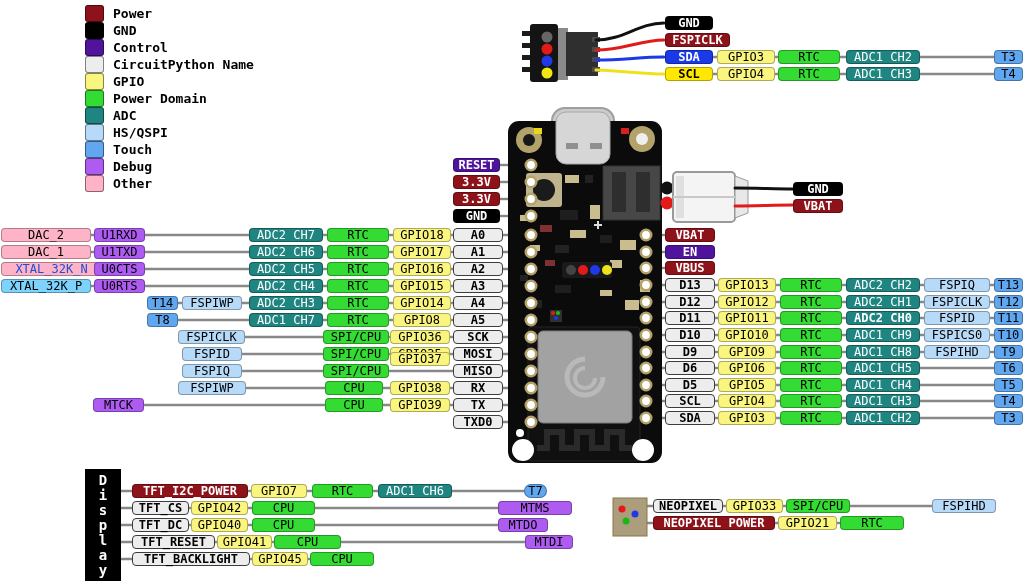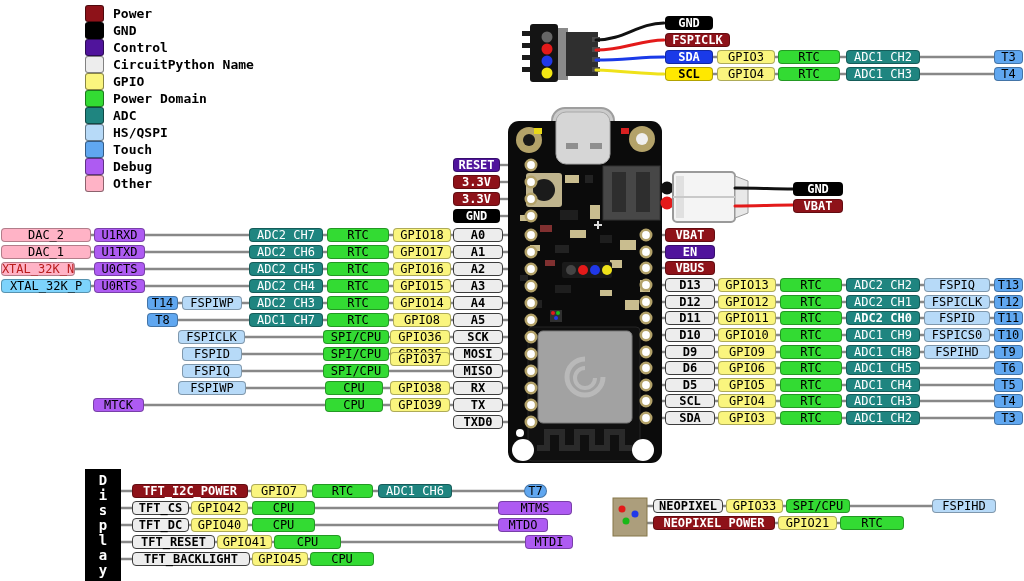--- a/index.html
+++ b/index.html
@@ -285,21 +285,21 @@
       <div class="pinbox" style="left: 249px; top: 228px; width: 74px; height: 14px; background: rgb(31, 133, 128); color: rgb(255, 255, 255);">ADC2 CH7</div>
       <div class="pinbox" style="left: 327px; top: 228px; width: 62px; height: 14px; background: rgb(51, 219, 51); color: rgb(0, 0, 0);">RTC</div>
       <div class="pinbox" style="left: 393px; top: 228px; width: 58px; height: 14px; background: rgb(250, 245, 126); color: rgb(0, 0, 0);">GPIO18</div>
       <div class="pinbox cpname" style="left: 453px; top: 228px; width: 50px; height: 14px; background: rgb(237, 237, 237); color: rgb(0, 0, 0); font-weight: bold;">A0</div>
       <div class="pinbox" style="left: 1px; top: 245px; width: 90px; height: 14px; background: rgb(255, 179, 198); color: rgb(0, 0, 0);">DAC_1</div>
       <div class="pinbox" style="left: 94px; top: 245px; width: 51px; height: 14px; background: rgb(174, 91, 242); color: rgb(0, 0, 0);">U1TXD</div>
       <div class="pinbox" style="left: 249px; top: 245px; width: 74px; height: 14px; background: rgb(31, 133, 128); color: rgb(255, 255, 255);">ADC2 CH6</div>
       <div class="pinbox" style="left: 327px; top: 245px; width: 62px; height: 14px; background: rgb(51, 219, 51); color: rgb(0, 0, 0);">RTC</div>
       <div class="pinbox" style="left: 393px; top: 245px; width: 58px; height: 14px; background: rgb(250, 245, 126); color: rgb(0, 0, 0);">GPIO17</div>
       <div class="pinbox cpname" style="left: 453px; top: 245px; width: 50px; height: 14px; background: rgb(237, 237, 237); color: rgb(0, 0, 0); font-weight: bold;">A1</div>
-      <div class="pinbox" style="left: 1px; top: 262px; width: 74px; height: 14px; background: rgb(255, 179, 198); color: #b91c1c;">XTAL_32K_N</div>
+      <div class="pinbox" style="left: 1px; top: 262px; width: 101px; height: 14px; background: rgb(255, 179, 198); color: #1d4ed8;">XTAL_32K_N</div>
       <div class="pinbox" style="left: 94px; top: 262px; width: 51px; height: 14px; background: rgb(174, 91, 242); color: rgb(0, 0, 0);">U0CTS</div>
       <div class="pinbox" style="left: 249px; top: 262px; width: 74px; height: 14px; background: rgb(31, 133, 128); color: rgb(255, 255, 255);">ADC2 CH5</div>
       <div class="pinbox" style="left: 327px; top: 262px; width: 62px; height: 14px; background: rgb(51, 219, 51); color: rgb(0, 0, 0);">RTC</div>
       <div class="pinbox" style="left: 393px; top: 262px; width: 58px; height: 14px; background: rgb(250, 245, 126); color: rgb(0, 0, 0);">GPIO16</div>
       <div class="pinbox cpname" style="left: 453px; top: 262px; width: 50px; height: 14px; background: rgb(237, 237, 237); color: rgb(0, 0, 0); font-weight: bold;">A2</div>
       <div class="pinbox" style="left: 1px; top: 279px; width: 90px; height: 14px; background: #7dd3fc; color: rgb(0, 0, 0);">XTAL_32K_P</div>
       <div class="pinbox" style="left: 94px; top: 279px; width: 51px; height: 14px; background: rgb(174, 91, 242); color: rgb(0, 0, 0);">U0RTS</div>
       <div class="pinbox" style="left: 249px; top: 279px; width: 74px; height: 14px; background: rgb(31, 133, 128); color: rgb(255, 255, 255);">ADC2 CH4</div>
       <div class="pinbox" style="left: 327px; top: 279px; width: 62px; height: 14px; background: rgb(51, 219, 51); color: rgb(0, 0, 0);">RTC</div>
       <div class="pinbox" style="left: 393px; top: 279px; width: 58px; height: 14px; background: rgb(250, 245, 126); color: rgb(0, 0, 0);">GPIO15</div>

